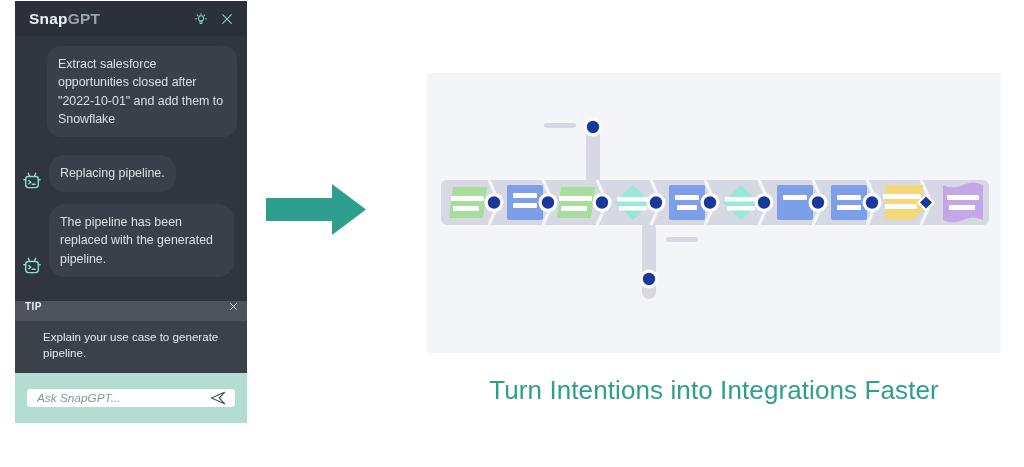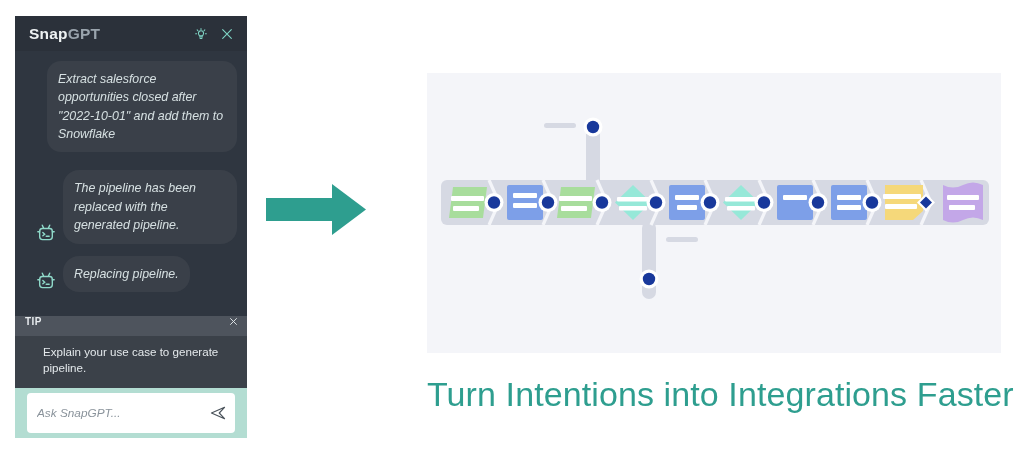--- a/index.html
+++ b/index.html
@@ -6,44 +6,43 @@
   html, body {
     width: 1024px; height: 467px;
     background: #ffffff;
     font-family: "Liberation Sans", sans-serif;
     overflow: hidden;
   }
   .stage { position: relative; width: 1024px; height: 467px; background:#fff; }
 
   
   .chat-panel {
-    position: absolute; left: 15px; top: 16px;
+    position: absolute; left: 15px; top: 1px;
     width: 232px; height: 422px;
     background: #2f3640;
     display: flex; flex-direction: column;
     overflow: hidden;
   }
   .chat-header {
     height: 35px; flex: 0 0 35px;
     background: #2b313a;
     display: flex; align-items: center;
     padding: 0 12px 0 14px;
   }
   .brand { font-size: 15.5px; font-weight: bold; letter-spacing: .2px; }
   .brand .snap { color: #eef2f3; }
   .brand .gpt  { color: #9aa4ad; }
   .header-icons { margin-left: auto; display: flex; align-items: center; gap: 10px; }
   .hicon { width: 16px; height: 16px; display: block; cursor: pointer; }
 
   .chat-body {
     flex: 1 1 auto; position: relative;
     background: #2f3640;
-    padding: 10px 10px 0 18px;
+    padding: 10px 10px 0 4px;
     overflow: hidden;
-    font-style: italic;
   }
   .bubble-row { display: flex; align-items: flex-end; margin-bottom: 12px; }
   .bubble-row.user { justify-content: flex-end; }
   .bubble-row.bot  { justify-content: flex-start; }
   .bot-avatar {
     width: 26px; height: 26px; flex: 0 0 26px;
     margin-right: 4px; margin-bottom: -3px;
   }
   .bubble {
     background: #3a4049;
@@ -76,21 +75,21 @@
   }
 
   
   .composer-wrap {
     flex: 0 0 50px;
     background: #b3ddd2;
     display: flex; align-items: center;
     padding: 0 12px;
   }
   .composer {
-    flex: 1 1 auto; height: 40px;
+    flex: 1 1 auto; height: 18px;
     background: #ffffff;
     border-radius: 4px;
     display: flex; align-items: center;
     padding: 0 8px 0 10px;
   }
   .composer-input {
     border: none; outline: none; background: transparent;
     font-family: "Liberation Sans", sans-serif;
     font-size: 11.8px; font-style: italic;
     color: #7b858d; flex: 1 1 auto; width: 10px;
@@ -106,21 +105,21 @@
     position: absolute; left: 427px; top: 73px;
     width: 574px; height: 280px;
     background: #f4f5f9;
   }
   .pipe-svg { display:block; width: 574px; height: 280px; }
 
   
   .tagline {
     position: absolute; left: 427px; top: 375px;
     width: 574px; text-align: center;
-    color: #2e9e8f; font-size: 34px; letter-spacing: .1px;
+    color: #2e9e8f; font-size: 26px; letter-spacing: .1px;
     white-space: nowrap;
   }
 </style>
 </head>
 <body>
 
 <div class="stage">
 
   <div class="chat-panel">
 
@@ -153,34 +152,34 @@
       <div class="bubble-row bot">
         <svg class="bot-avatar" viewBox="0 0 28 28">
           <g fill="none" stroke="#8fd9c9" stroke-width="1.5" stroke-linecap="round">
             <path d="M10 4.5 L11.3 7.4 M18 4.5 L16.7 7.4"></path>
             <rect x="7.2" y="8" width="13.6" height="12" rx="3"></rect>
             <path d="M7.2 11.5 H5.2 M20.8 11.5 H22.8"></path>
             <path d="M10.6 12.4 L12.6 14.2 L10.6 16"></path>
             <path d="M14.2 16.4 H17.4"></path>
           </g>
         </svg>
-        <div class="bubble bot">The pipeline has been replaced with the generated pipeline.</div>
+        <div class="bubble bot">Replacing pipeline.</div>
       </div>
 
       <div class="bubble-row bot">
         <svg class="bot-avatar" viewBox="0 0 28 28">
           <g fill="none" stroke="#8fd9c9" stroke-width="1.5" stroke-linecap="round">
             <path d="M10 4.5 L11.3 7.4 M18 4.5 L16.7 7.4"></path>
             <rect x="7.2" y="8" width="13.6" height="12" rx="3"></rect>
             <path d="M7.2 11.5 H5.2 M20.8 11.5 H22.8"></path>
             <path d="M10.6 12.4 L12.6 14.2 L10.6 16"></path>
             <path d="M14.2 16.4 H17.4"></path>
           </g>
         </svg>
-        <div class="bubble bot">Replacing pipeline.</div>
+        <div class="bubble bot">The pipeline has been replaced with the generated pipeline.</div>
       </div>
 
     </div>
 
     <div class="tip-bar">
       <span class="tip-label">TIP</span>
       <svg class="tip-close" viewBox="0 0 20 20">
         <path d="M4.6 4.6 L15.4 15.4 M15.4 4.6 L4.6 15.4" stroke="#e3e8eb" stroke-width="1.7" stroke-linecap="round" fill="none"></path>
       </svg>
     </div>

